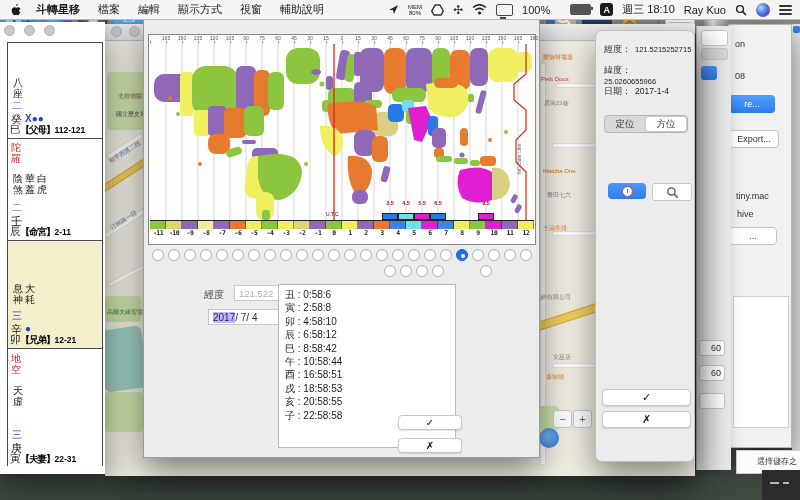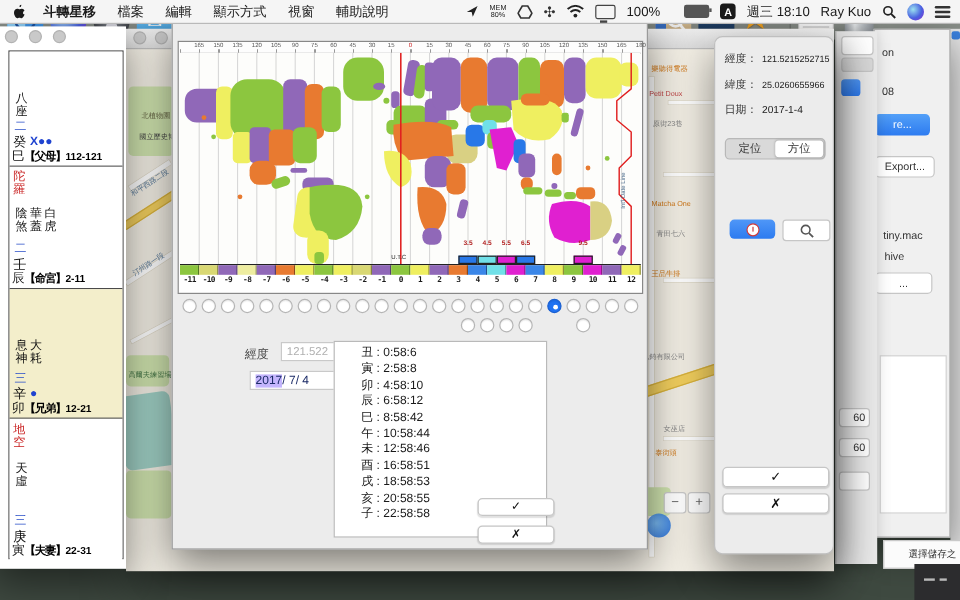--- a/index.html
+++ b/index.html
@@ -140,21 +140,21 @@
   #datefld{position:absolute;left:64px;top:290px;width:78px;height:16px;background:#fff;
            border:1px solid #c9c9c9;box-sizing:border-box;font-size:10px;color:#1a2a66;
            display:flex;align-items:center;padding-left:4px;white-space:pre;}
   #datefld .selyr{background:#c4b5fd;}
   #stepper{position:absolute;left:146px;top:290px;width:12px;height:16px;background:#fff;
            border:1px solid #c0c0c0;border-radius:3px;box-sizing:border-box;
            display:flex;flex-direction:column;align-items:center;justify-content:center;
            font-size:4.5px;color:#444;line-height:4px;}
   #hourlist{position:absolute;left:134px;top:265px;width:178px;height:164px;background:#fff;
             border:1px solid #b9b9b9;box-sizing:border-box;padding:3px 0 0 6px;overflow:hidden;}
-  .hrow{font-size:10px;color:#1a1a1a;line-height:13.4px;white-space:pre;margin-left:16px;}
+  .hrow{font-size:10px;color:#1a1a1a;line-height:13.4px;white-space:pre;}
   
   #savewin{left:736px;top:450px;width:64px;height:22px;background:#fbfbfb;
            border:1px solid #c9c9c9;z-index:12;}
   #savewin .t{position:absolute;left:20px;top:5px;font-size:8px;color:#333;white-space:nowrap;}
   #darkwin{left:762px;top:470px;width:38px;height:30px;background:#2c2c2e;z-index:12;}
   #darkwin i{position:absolute;top:12px;height:2px;background:#b9b9b9;display:block;}
   
   #dock{left:0;top:467px;width:800px;height:33px;background:rgba(198,201,196,.55);
         border-top:1px solid rgba(255,255,255,.45);z-index:50;display:flex;
         align-items:flex-start;padding-top:2px;box-sizing:border-box;}
@@ -353,21 +353,21 @@
 <div id="winfar" class="abs">
   <span class="ic"></span>
 </div>
 
 <div id="panel" class="abs">
   <div id="prows">
       <div class="prow" style="top: 12px;">
         <span class="pl">經度：</span>
         <span class="pv">121.5215252715</span>
       </div>
-      <div class="prow" style="top: 33px;">
+      <div class="prow" style="top: 33px; flex-direction: column;">
         <span class="pl">緯度：</span>
         <span class="pv">25.0260655966</span>
       </div>
       <div class="prow" style="top: 54px;">
         <span class="pl">日期：</span>
         <span class="pv" style="font-size: 8.5px;">2017-1-4</span>
       </div>
     </div>
   <div id="seg">
       <div class="segi">定位</div>
@@ -626,21 +626,20 @@
       <span>▲</span>
       <span>▼</span>
     </div>
   <div id="hourlist">
       <div class="hrow">丑 : 0:58:6</div>
       <div class="hrow">寅 : 2:58:8</div>
       <div class="hrow">卯 : 4:58:10</div>
       <div class="hrow">辰 : 6:58:12</div>
       <div class="hrow">巳 : 8:58:42</div>
       <div class="hrow">午 : 10:58:44</div>
-      <div class="hrow">未 : 12:58:46</div>
       <div class="hrow">酉 : 16:58:51</div>
       <div class="hrow">戌 : 18:58:53</div>
       <div class="hrow">亥 : 20:58:55</div>
       <div class="hrow">子 : 22:58:58</div>
     </div>
   <div class="okbtn" style="left:254px;top:396px;width:62px;height:13px;font-size:10px">✓</div>
   <div class="okbtn" style="left:254px;top:419px;width:62px;height:13px;font-size:10px">✗</div>
 </div>
 
 <div id="winleft" class="win">

